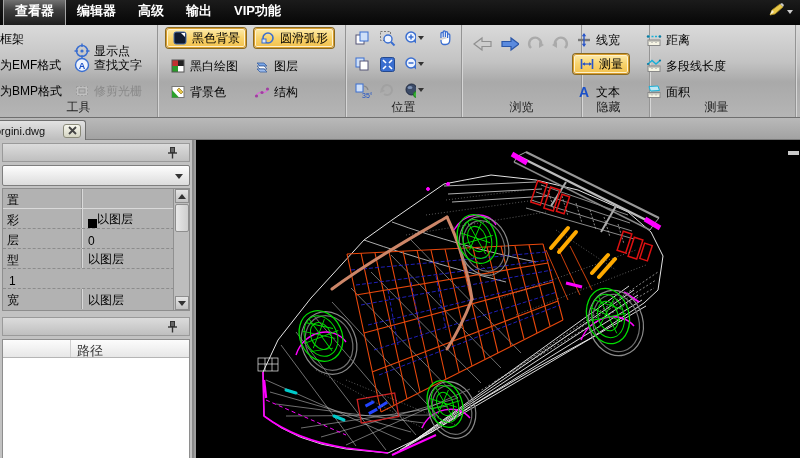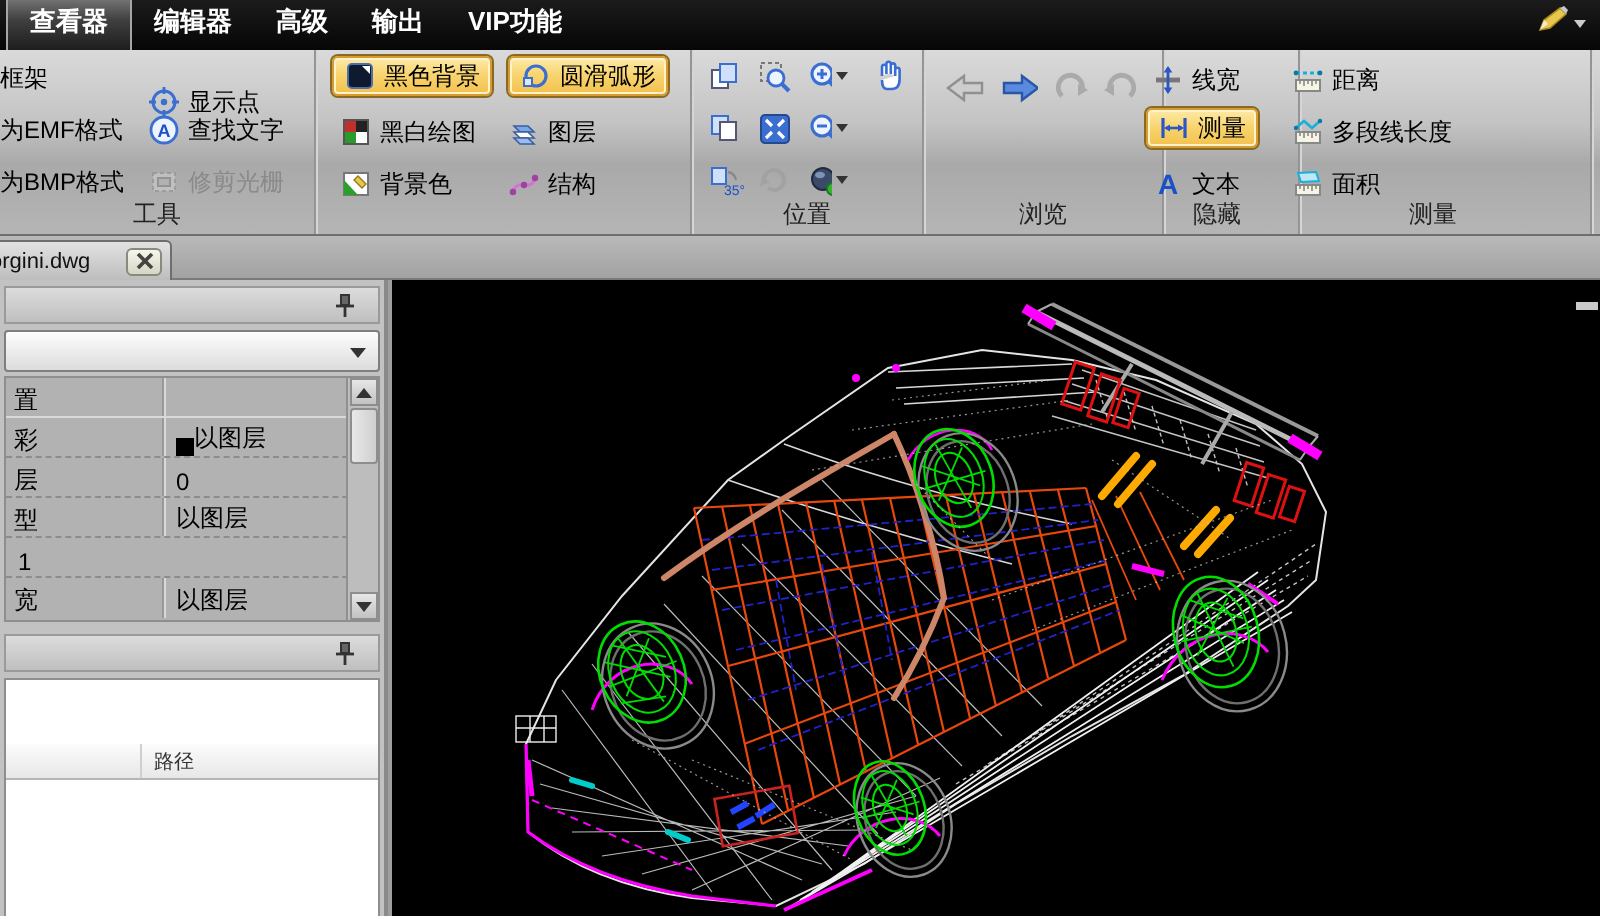--- a/index.html
+++ b/index.html
@@ -65,21 +65,21 @@
   .pg-scroll { position:absolute; right:0; top:0; bottom:0; width:16px; background:#bdbdbd; border-left:1px solid #909090; }
   .sbtn { position:absolute; left:1px; width:14px; height:14px; background:linear-gradient(180deg,#e6e6e6,#c2c2c2);
     border:1px solid #8e8e8e; display:flex; align-items:center; justify-content:center; }
   .sbtn.up { top:0; } .sbtn.down { bottom:0; }
   .tri-up { width:0; height:0; border-left:4px solid transparent; border-right:4px solid transparent; border-bottom:5px solid #333; }
   .tri-down { width:0; height:0; border-left:4px solid transparent; border-right:4px solid transparent; border-top:5px solid #333; }
   .sthumb { position:absolute; left:1px; top:15px; width:14px; height:28px;
     background:linear-gradient(90deg,#e8e8e8,#cfcfcf); border:1px solid #8e8e8e; border-radius:2px; }
   .pathlist { position:absolute; left:2px; right:2px; top:199px; bottom:0; background:#fff; border:1px solid #8e8e8e; border-bottom:none; }
   .pl-header { height:18px; background:linear-gradient(180deg,#fcfcfc,#e7e7e7); border-bottom:1px solid #b5b5b5;
-    display:flex; font-size:10px; color:#333;margin-top:32px; }
+    display:flex; font-size:13px; color:#333; }
   .pl-c1 { width:68px; border-right:1px solid #cfcfcf; }
   .pl-c2 { flex:1; padding:2px 0 0 6px; }
 
   .canvas { position:absolute; left:196px; top:0; width:604px; height:318px; background:#000; overflow:hidden; }
   .canvas-dash { position:absolute; right:1px; top:11px; width:11px; height:4px; background:#c9c9c9; }
   svg.car { position:absolute; left:0; top:0; }
   svg text { user-select:none; }
 </style>
 </head>
 <body>

